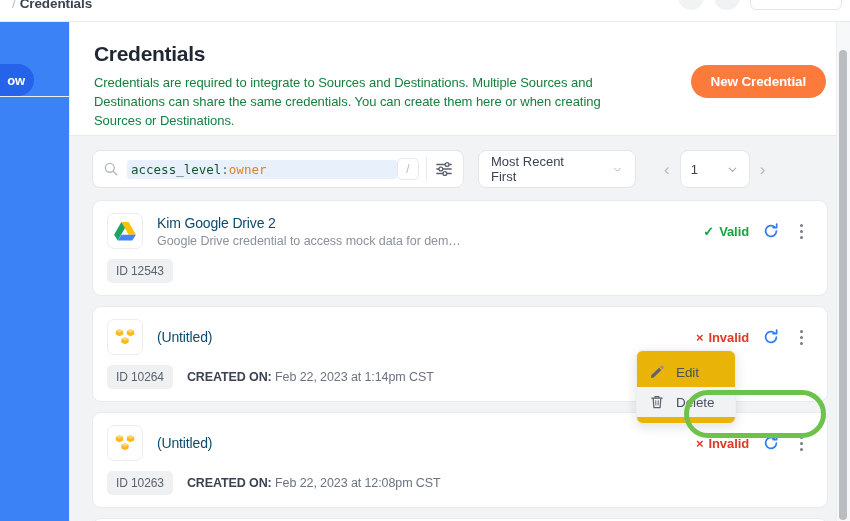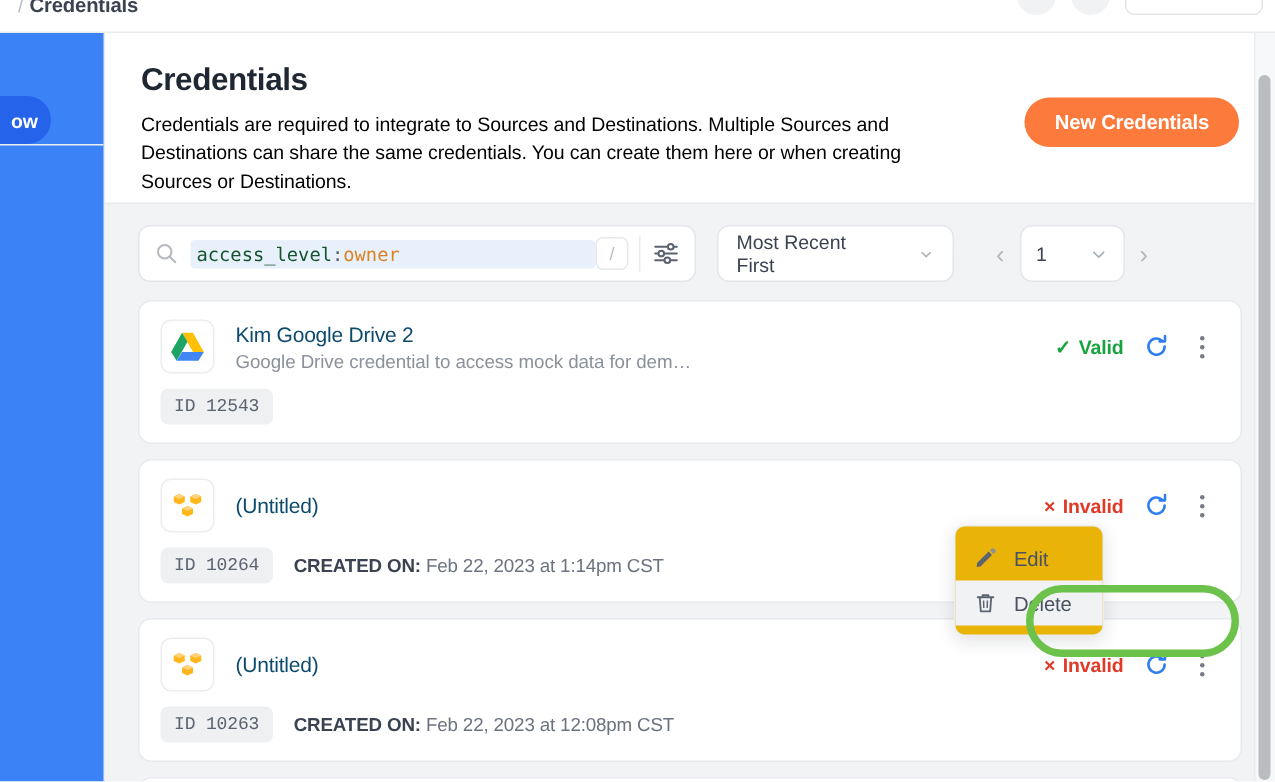--- a/index.html
+++ b/index.html
@@ -64,21 +64,21 @@
     padding: 20px 24px 22px 24px;
     position: relative;
     border-bottom: 1px solid #e8eaed;
     height: 114px;
   }
   .page-title {
     font-size: 21px; font-weight: 700; color: #1f2733;
     letter-spacing: -0.3px; margin-bottom: 7px;
   }
   .page-desc {
-    font-size: 13px; line-height: 19px; color: #000000;
+    font-size: 13px; line-height: 19px; color: #15803d;
     max-width: 545px; letter-spacing: -0.05px;
   }
   .new-credential-btn {
     position: absolute; right: 24px; top: 43px;
     background: #fb7a3c; color: #ffffff;
     border: none; border-radius: 18px;
     height: 33px; padding: 0 20px;
     font-size: 13.5px; font-weight: 700;
     font-family: "Liberation Sans", sans-serif;
     letter-spacing: -0.15px; cursor: pointer;
@@ -154,21 +154,21 @@
   .status.valid { color: #19a33f; }
   .status.invalid { color: #e03a27; }
   .refresh-icon { width: 18px; height: 18px; cursor: pointer; }
   .kebab { width: 16px; display: flex; flex-direction: column; align-items: center; gap: 3px; cursor: pointer; padding: 2px 0; }
   .kebab i { width: 3px; height: 3px; border-radius: 50%; background: #767c86; display: block; }
 
   .cred-meta { display: flex; align-items: center; padding: 2px 14px 12px 14px; }
   .id-badge {
     background: #eef0f2; color: #5b6270;
     border-radius: 5px; font-size: 12px;
-    padding: 5px 9px; margin-right: 14px; letter-spacing: -0.1px; font-family: Liberation Mono, monospace;
+    padding: 5px 9px; margin-right: 14px; letter-spacing: -0.1px;
   }
   .created { font-size: 12.5px; color: #6b7280; letter-spacing: -0.1px; }
   .created b { color: #3b4252; font-weight: 700; }
 
   
   .menu {
     position: absolute; z-index: 30;
     left: 636px; top: 350px;
     width: 100px;
     background: #eab308;
@@ -225,21 +225,21 @@
     <div class="left-rail-top">
       <div class="new-flow-pill">ow</div>
     </div>
   </div>
 
   <div class="content">
 
     <div class="page-head">
       <div class="page-title">Credentials</div>
       <div class="page-desc">Credentials are required to integrate to Sources and Destinations. Multiple Sources and Destinations can share the same credentials. You can create them here or when creating Sources or Destinations.</div>
-      <button class="new-credential-btn">New Credentials</button>
+      <button class="new-credential-btn">New Credential</button>
     </div>
 
     <div class="toolbar">
 
       <div class="search-box">
         <svg class="search-icon" viewBox="0 0 20 20">
           <circle cx="8.5" cy="8.5" r="5.6" fill="none" stroke="#7a8089" stroke-width="1.7"></circle>
           <line x1="12.7" y1="12.7" x2="17.3" y2="17.3" stroke="#7a8089" stroke-width="1.7" stroke-linecap="round"></line>
         </svg>
         <span class="search-value"><span class="tok-key">access_level</span><span class="tok-colon">:</span><span class="tok-val">owner</span></span>

